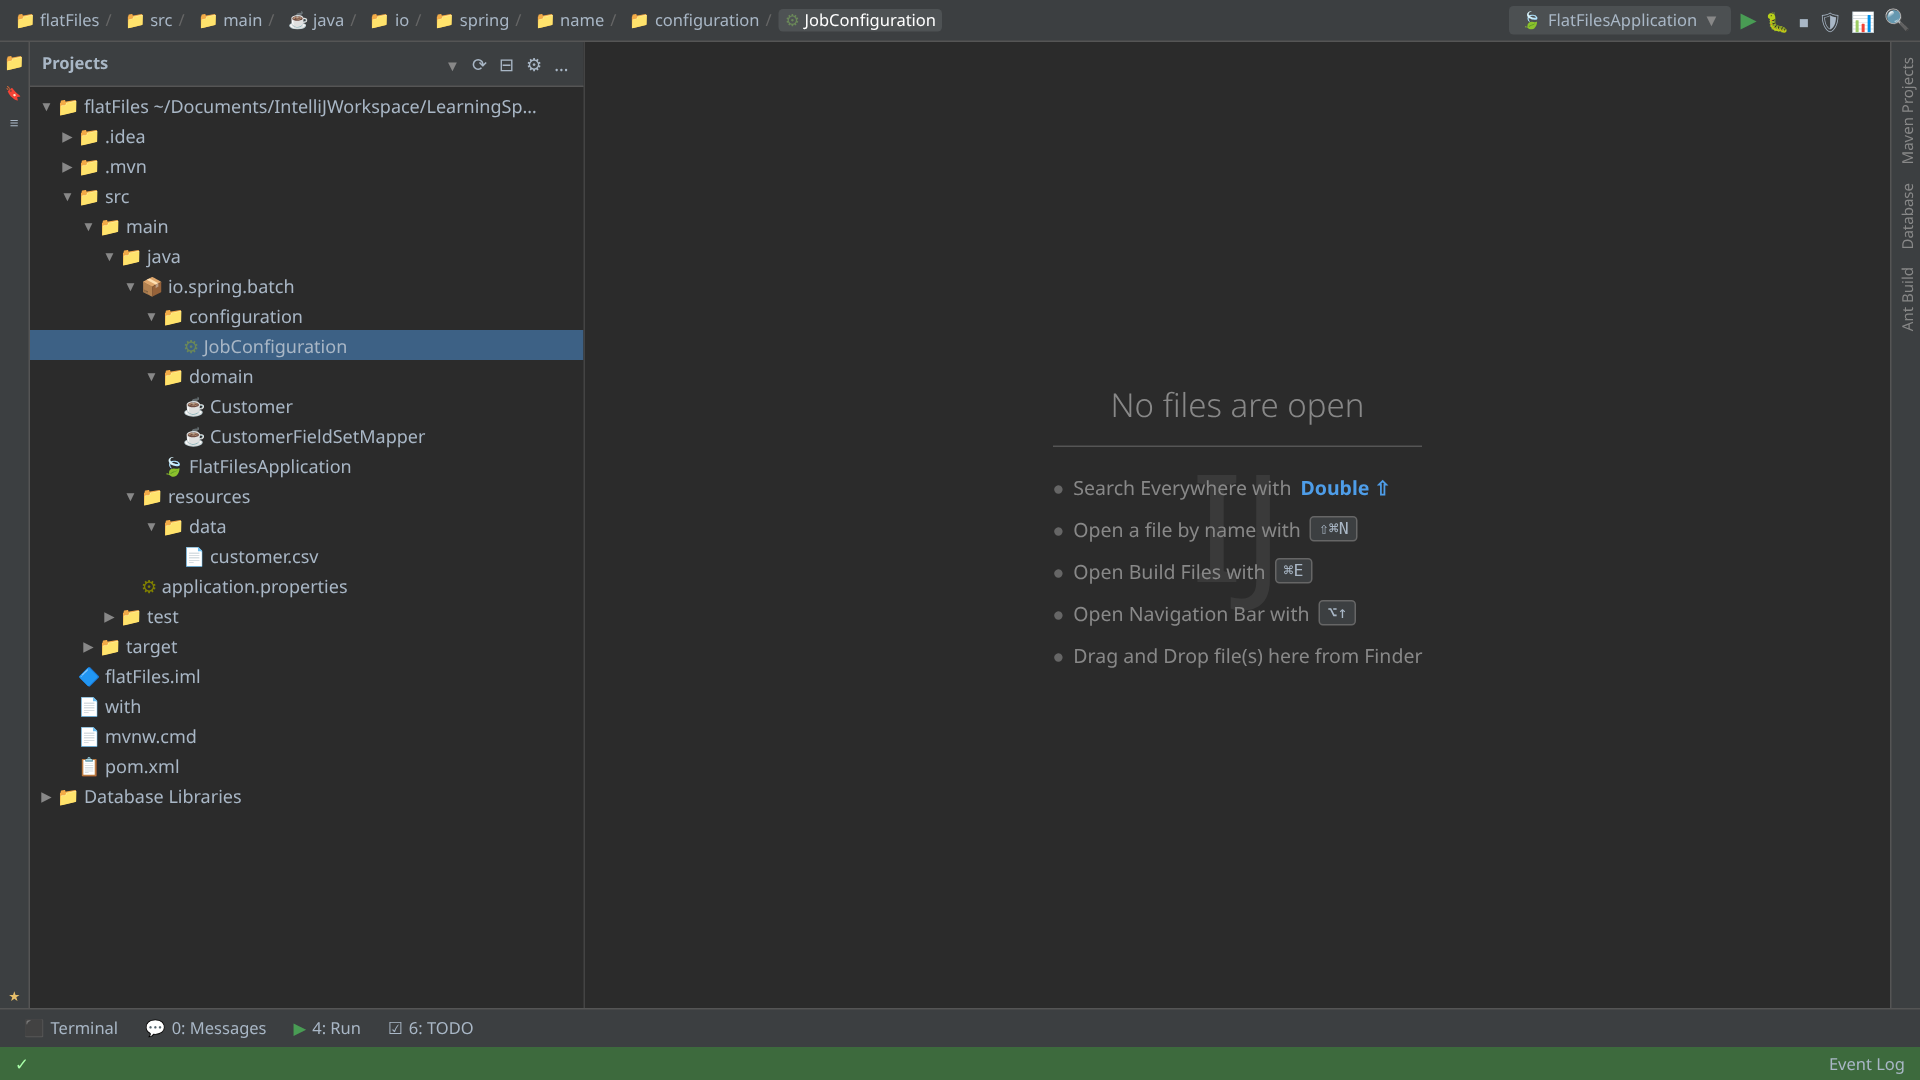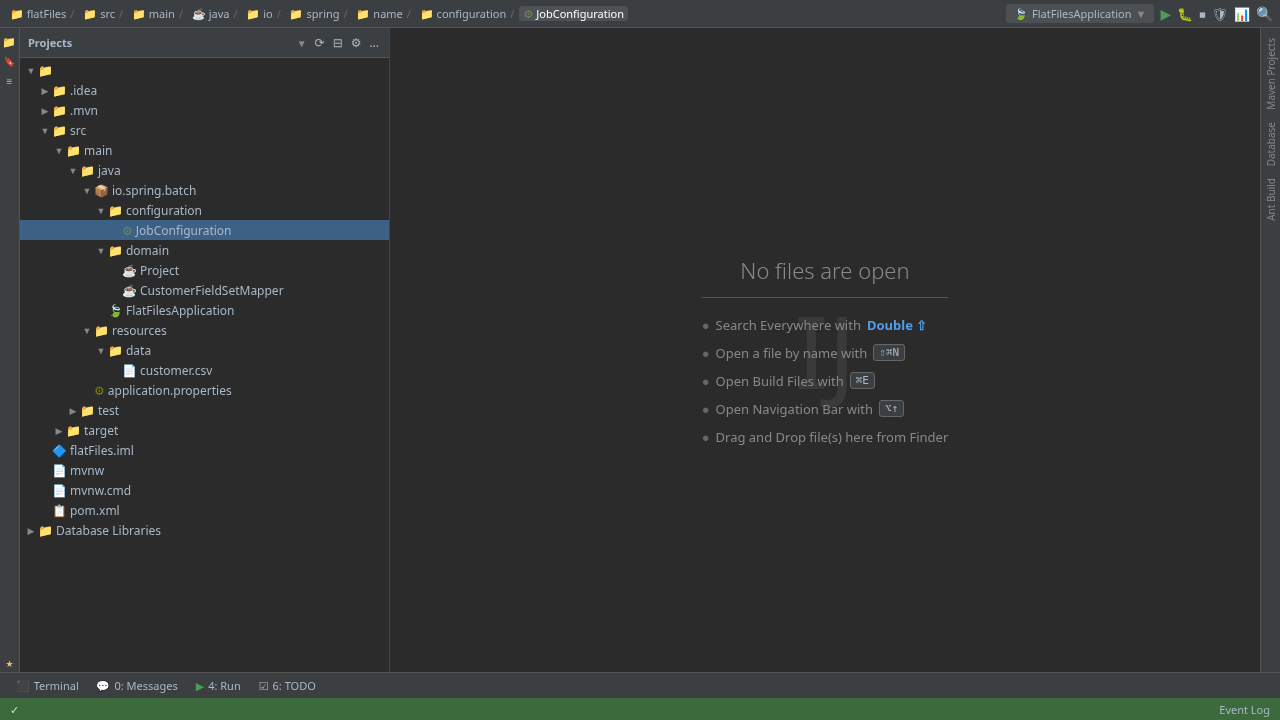--- a/index.html
+++ b/index.html
@@ -378,20 +378,21 @@
         <span class="panel-action-btn">⊟</span>
         <span class="panel-action-btn">⚙</span>
         <span class="panel-action-btn">…</span>
       </div>
     </div>
     <div class="file-tree" id="file-tree">
     <div class="tree-item">
           <span class="tree-indent" style="width: 4px;"></span>
           <span class="tree-arrow">▼</span>
           <span class="tree-icon" style="color: rgb(198, 175, 122);">📁</span>
+          <span class="tree-label" style="color: rgb(169, 183, 198);">flatFiles ~/Documents/IntelliJWorkspace/LearningSp…</span>
         </div>
         <div class="tree-item">
           <span class="tree-indent" style="width: 18px;"></span>
           <span class="tree-arrow">▶</span>
           <span class="tree-icon" style="color: rgb(198, 175, 122);">📁</span>
           <span class="tree-label">.idea</span>
         </div>
         <div class="tree-item">
           <span class="tree-indent" style="width: 18px;"></span>
           <span class="tree-arrow">▶</span>
@@ -437,21 +438,21 @@
         <div class="tree-item">
           <span class="tree-indent" style="width: 74px;"></span>
           <span class="tree-arrow">▼</span>
           <span class="tree-icon" style="color: rgb(198, 175, 122);">📁</span>
           <span class="tree-label">domain</span>
         </div>
         <div class="tree-item">
           <span class="tree-indent" style="width: 88px;"></span>
           <span class="tree-arrow"></span>
           <span class="tree-icon" style="color: rgb(104, 151, 187);">☕</span>
-          <span class="tree-label">Project</span>
+          <span class="tree-label">Customer</span>
         </div>
         <div class="tree-item">
           <span class="tree-indent" style="width: 88px;"></span>
           <span class="tree-arrow"></span>
           <span class="tree-icon" style="color: rgb(104, 151, 187);">☕</span>
           <span class="tree-label">CustomerFieldSetMapper</span>
         </div>
         <div class="tree-item">
           <span class="tree-indent" style="width: 74px;"></span>
           <span class="tree-arrow"></span>
@@ -497,21 +498,21 @@
         <div class="tree-item">
           <span class="tree-indent" style="width: 18px;"></span>
           <span class="tree-arrow"></span>
           <span class="tree-icon" style="color: rgb(104, 151, 187);">🔷</span>
           <span class="tree-label">flatFiles.iml</span>
         </div>
         <div class="tree-item">
           <span class="tree-indent" style="width: 18px;"></span>
           <span class="tree-arrow"></span>
           <span class="tree-icon" style="color: rgb(169, 183, 198);">📄</span>
-          <span class="tree-label">mvnw</span>
+          <span class="tree-label">with</span>
         </div>
         <div class="tree-item">
           <span class="tree-indent" style="width: 18px;"></span>
           <span class="tree-arrow"></span>
           <span class="tree-icon" style="color: rgb(169, 183, 198);">📄</span>
           <span class="tree-label">mvnw.cmd</span>
         </div>
         <div class="tree-item">
           <span class="tree-indent" style="width: 18px;"></span>
           <span class="tree-arrow"></span>

